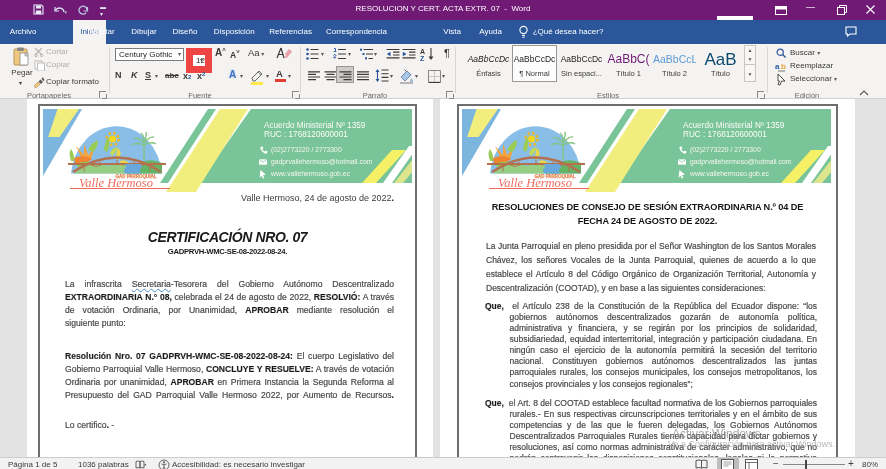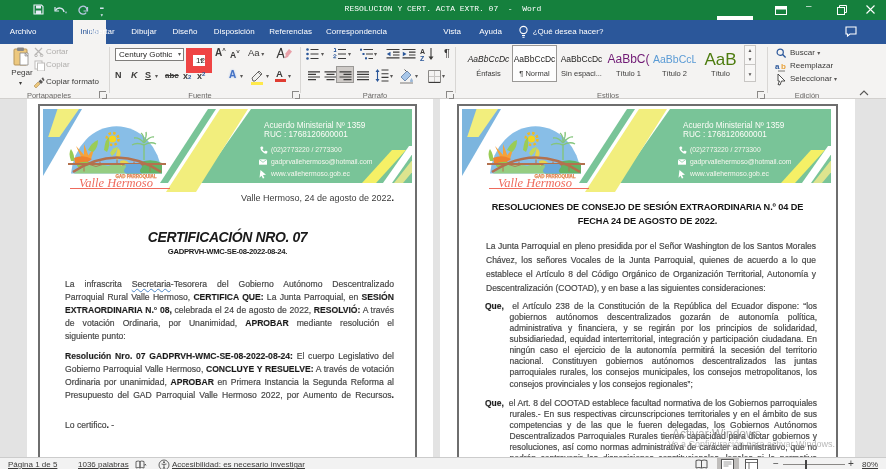--- a/index.html
+++ b/index.html
@@ -1,18 +1,18 @@
 <!DOCTYPE html>
 <html><head><meta charset="utf-8"><style>
 *{margin:0;padding:0;box-sizing:border-box;}
 html,body{width:886px;height:469px;overflow:hidden;}
 body{font-family:"Liberation Sans",sans-serif;position:relative;background:#fff;}
 .abs{position:absolute;}
 
-#titlebar{position:absolute;left:0;top:0;width:886px;height:20px;background:#15803d;color:#fff;font-family:Liberation Mono, monospace;}
+#titlebar{position:absolute;left:0;top:0;width:886px;height:20px;background:#701a75;color:#fff;}
 #titlebar .ttl{position:absolute;left:0;right:0;top:4px;text-align:center;font-size:8px;color:#fff;}
 #inicses{position:absolute;left:717px;top:16px;width:36px;height:13px;background:#fff;color:#2b579a;font-size:8px;text-align:center;line-height:13px;}
 
 #tabrow{position:absolute;left:0;top:20px;width:886px;height:24px;background:#2b579a;padding-left:36px;}
 .tab{position:absolute;top:0;height:24px;color:#fff;font-size:8px;line-height:24px;text-align:center;}
 .tab.active{background:#f4f3f2;color:#2b579a;margin-left:27px;}
 
 #ribbon{position:absolute;left:0;top:44px;width:886px;height:55px;background:#f4f3f2;border-bottom:1px solid #d2d0ce;}
 .gsep{position:absolute;top:3px;height:46px;width:1px;background:#d8d6d4;}
 .glabel{position:absolute;top:47px;font-size:7.5px;color:#6a6866;text-align:center;}
@@ -21,21 +21,21 @@
 .stylecard{position:absolute;top:1px;width:45px;height:37px;border:1px solid transparent;text-align:center;overflow:hidden;}
 .stylecard.sel{border:1px solid #9a9896;background:#fdfdfd;}
 .ssample{font-size:8.5px;color:#252423;margin-top:5px;height:17px;line-height:17px;white-space:nowrap;}
 .slabel{font-size:7.5px;color:#3b3a39;margin-top:1px;white-space:nowrap;}
 
 #docarea{position:absolute;left:0;top:99px;width:886px;height:358px;background:#fff;}
 .graystrip{position:absolute;top:0;height:358px;background:#e3e3e3;}
 .page{position:absolute;top:5px;background:#fff;border:2px solid #6e6e6e;height:356px;overflow:hidden;}
 
 #statusbar{position:absolute;left:0;top:457px;width:886px;height:12px;background:#f2f2f2;border-top:1px solid #cccccc;font-size:8px;color:#3b3a39;}
-#statusbar span{position:absolute;top:2px;text-decoration:underline;}
+#statusbar span{position:absolute;top:2px;}
 
 .p1{font-size:8.6px;color:#3c3c3c;line-height:13.1px;-webkit-text-stroke:0.2px #5a5a5a;}
 .p2{font-size:8.5px;color:#3c3c3c;line-height:11.15px;-webkit-text-stroke:0.2px #5a5a5a;}
 .p1 b,.p2 b{color:#151515;}
 .jl{text-align:justify;text-align-last:justify;white-space:nowrap;}
 .jl.last{text-align-last:left;}
 .ind{margin-left:24.5px;}
 .sq{text-decoration:underline wavy #4a86c8 1px;text-underline-offset:1px;}
 </style></head>
 <body>
@@ -274,21 +274,21 @@
     </div>
  <div class="stylecard" style="left:606px;">
       <div class="ssample" style="font-size:12px;color:#701a75;">AaBbC(</div>
       <div class="slabel">Título 1</div>
     </div>
  <div class="stylecard" style="left:652px;">
       <div class="ssample" style="font-size:10.5px;color:#5b9bd5;">AaBbCcL</div>
       <div class="slabel">Título 2</div>
     </div>
  <div class="stylecard" style="left:698px;">
-      <div class="ssample" style="font-size:17px;color:#4d7c0f;">AaB</div>
+      <div class="ssample" style="font-size:17px;color:#0c4a6e;">AaB</div>
       <div class="slabel">Título</div>
     </div>
  <div class="abs" style="left:744px;top:1px;width:12px;height:37px;border:1px solid #c8c6c4;background:#f8f7f6;">
    <div style="font-size:5px;color:#5a5857;text-align:center;line-height:9px;">▲</div>
    <div style="font-size:5px;color:#5a5857;text-align:center;line-height:9px;">▼</div>
    <div style="font-size:5px;color:#5a5857;text-align:center;line-height:19px;border-top:1px solid #c8c6c4;">▼</div>
  </div>
  <div class="glabel" style="left:568px;width:80px;">Estilos</div>
  <div class="launcher" style="left:757px;"></div>
  <div class="gsep" style="left:767px;"></div>
@@ -381,21 +381,20 @@
         </g>
 <text x="231" y="58.3" font-size="6.8" fill="#f6f6ee">gadprvallehermoso@hotmail.com</text>
 <path d="M220.5,64 l5.5,4.8 -3,0.3 1.4,2.8 -1.5,0.7 -1.4,-2.8 -2,2z" fill="#fff"></path>
 <text x="231" y="70" font-size="6.8" fill="#f6f6ee">www.vallehermoso.gob.ec</text>
 </svg>
 <div class="abs" style="left:25px;top:87px;width:329px;text-align:right;font-size:9px;color:#3c3c3c;">Valle Hermoso, 24 de agosto de 2022<b style="color:#111;">.</b></div>
 <div class="abs" style="left:0;top:123px;width:375px;text-align:center;font-size:14px;color:#1a1a1a;font-weight:bold;font-style:italic;letter-spacing:-0.4px;">CERTIFICACIÓN NRO. 07</div>
 <div class="abs" style="left:0;top:140.5px;width:375px;text-align:center;font-size:7.7px;color:#1a1a1a;font-weight:bold;letter-spacing:-0.3px;">GADPRVH-WMC-SE-08-2022-08-24.</div>
 <div class="abs p1" style="left:25px;top:172px;width:329px;">
 <div class="jl">La infrascrita <span class="sq">Secretaria</span>-Tesorera del Gobierno Autónomo Descentralizado</div>
-<div class="jl">Parroquial Rural Valle Hermoso, <b>CERTIFICA QUE:</b> La Junta Parroquial, en <b>SESIÓN</b></div>
 <div class="jl"><b>EXTRAORDINARIA N.° 08,</b> celebrada el 24 de agosto de 2022, <b>RESOLVIÓ:</b> A través</div>
 <div class="jl">de votación Ordinaria, por Unanimidad, <b>APROBAR</b> mediante resolución el</div>
 <div class="jl last">siguiente punto:</div>
 </div>
 <div class="abs p1" style="left:25px;top:244px;width:329px;">
 <div class="jl"><b>Resolución Nro. 07 GADPRVH-WMC-SE-08-2022-08-24:</b> El cuerpo Legislativo del</div>
 <div class="jl">Gobierno Parroquial Valle Hermoso, <b>CONCLUYE Y RESUELVE:</b> A través de votación</div>
 <div class="jl">Ordinaria por unanimidad, <b>APROBAR</b> en Primera Instancia la Segunda Reforma al</div>
 <div class="jl">Presupuesto del GAD Parroquial Valle Hermoso 2022, por Aumento de Recursos<b>.</b></div>
 </div>

